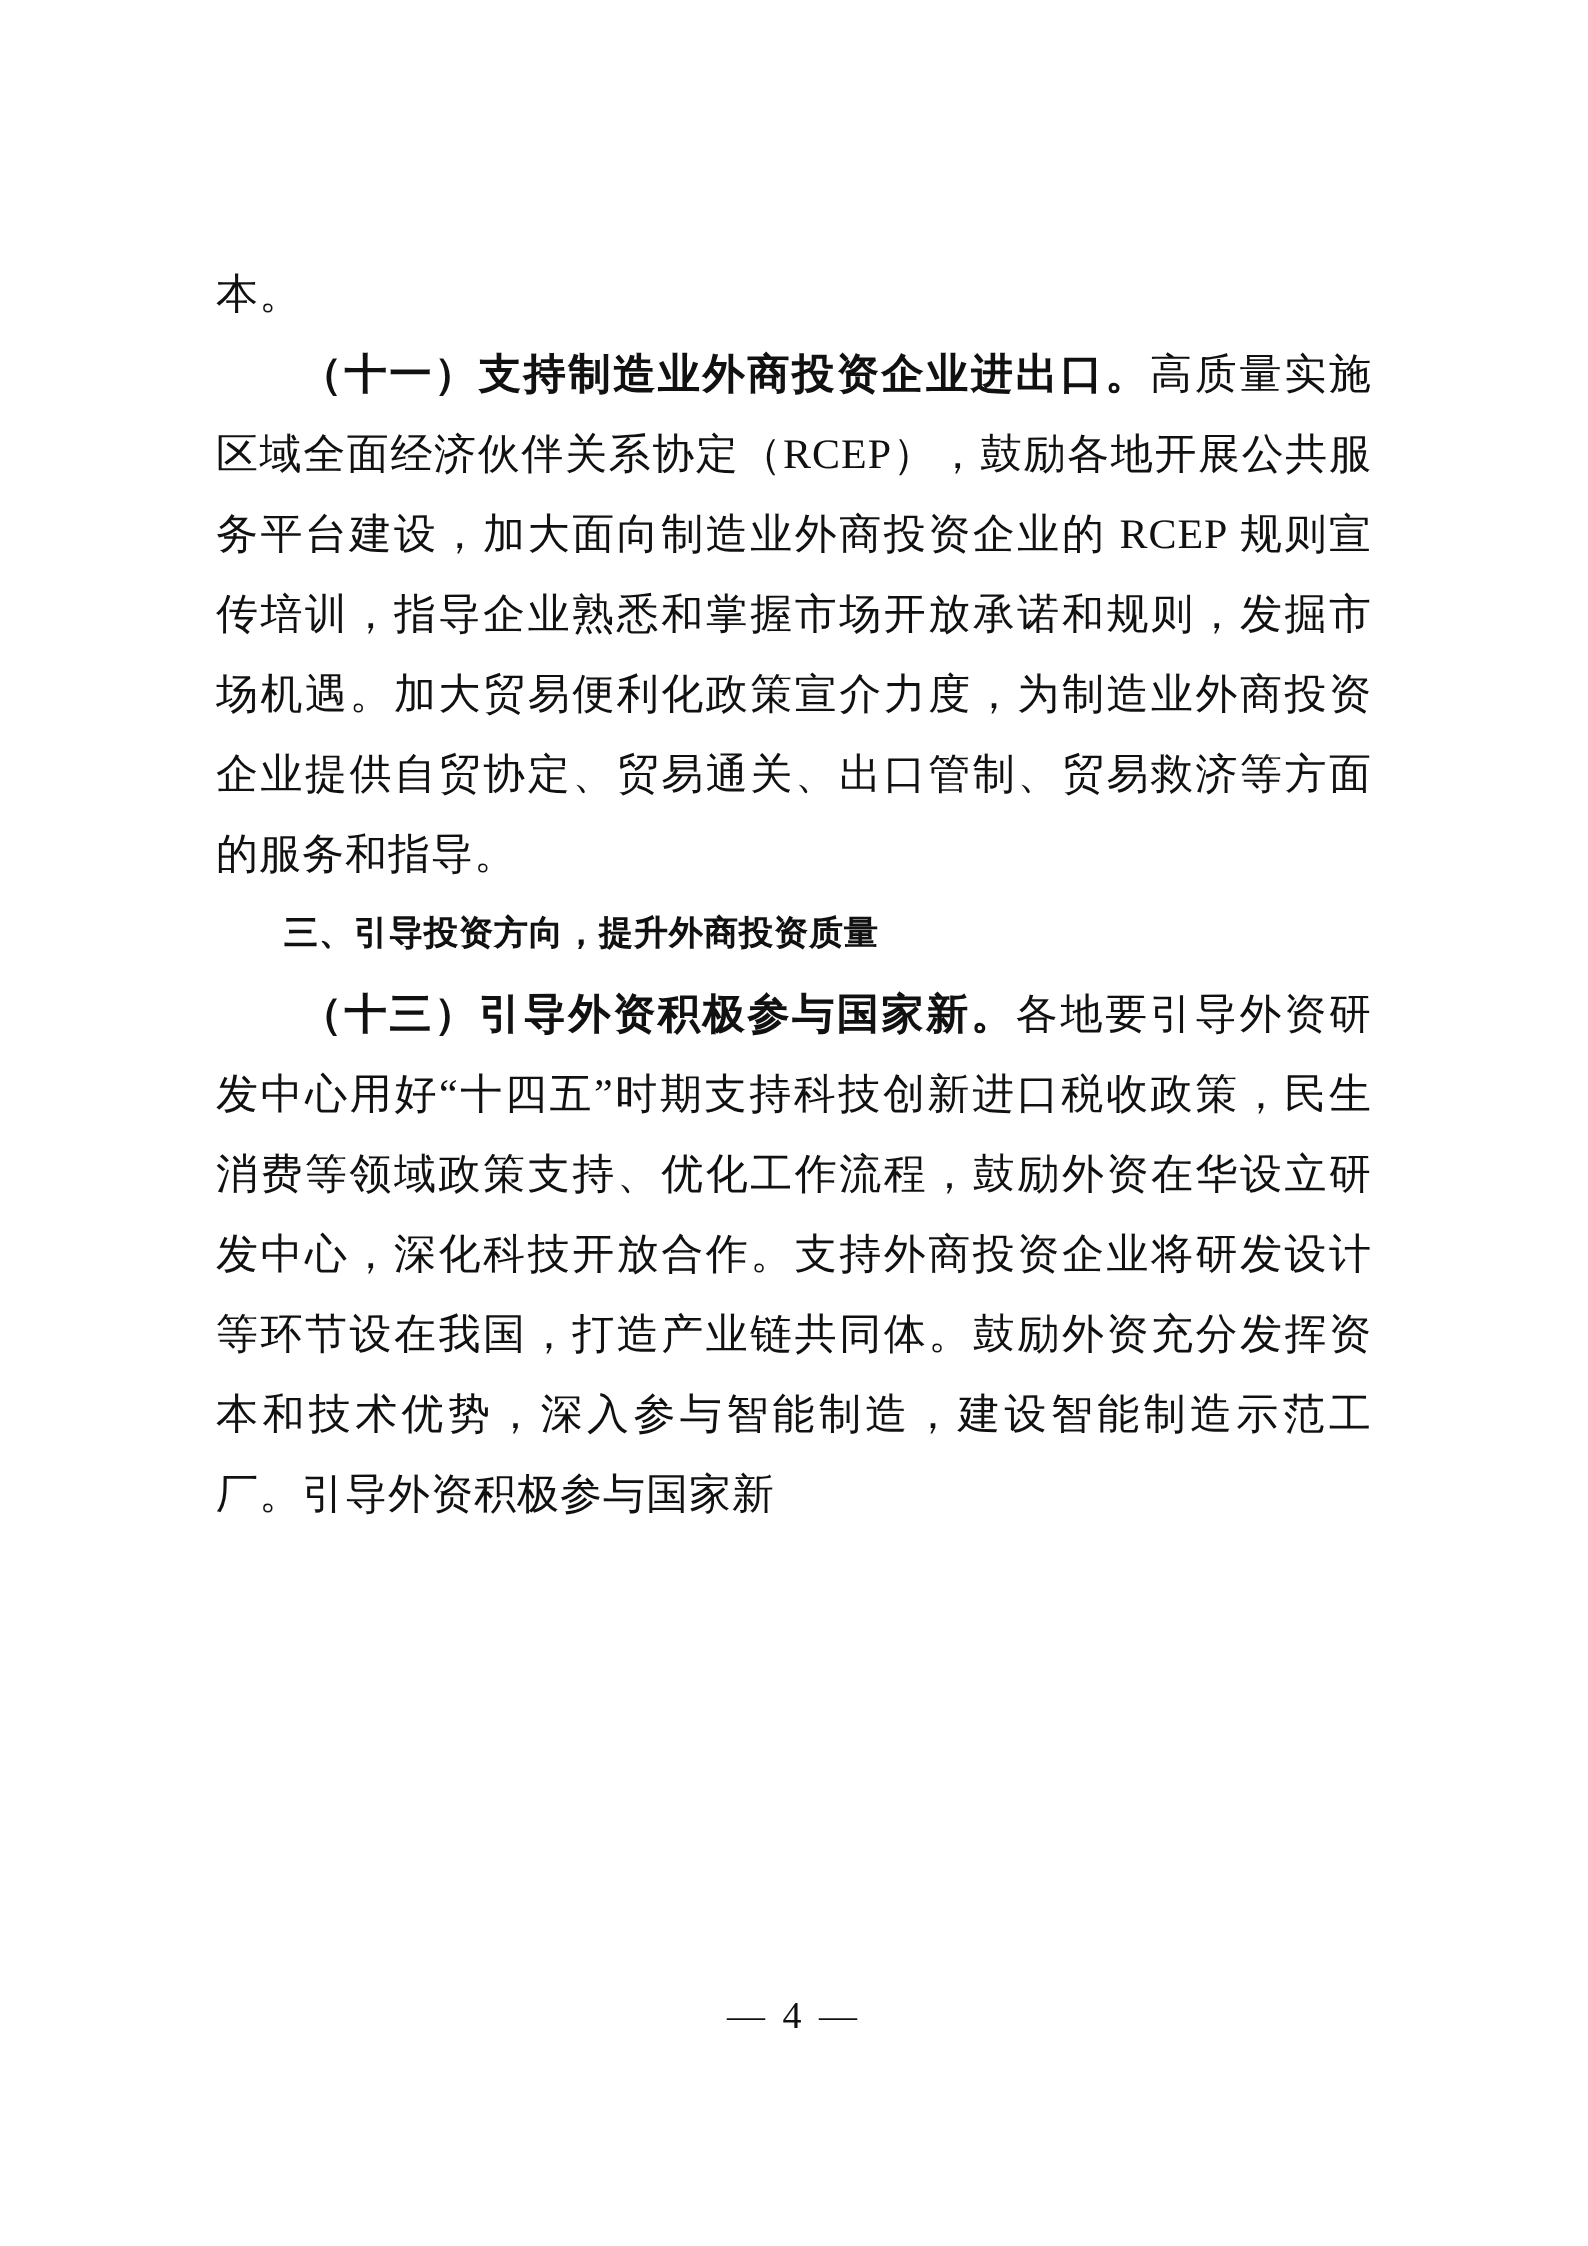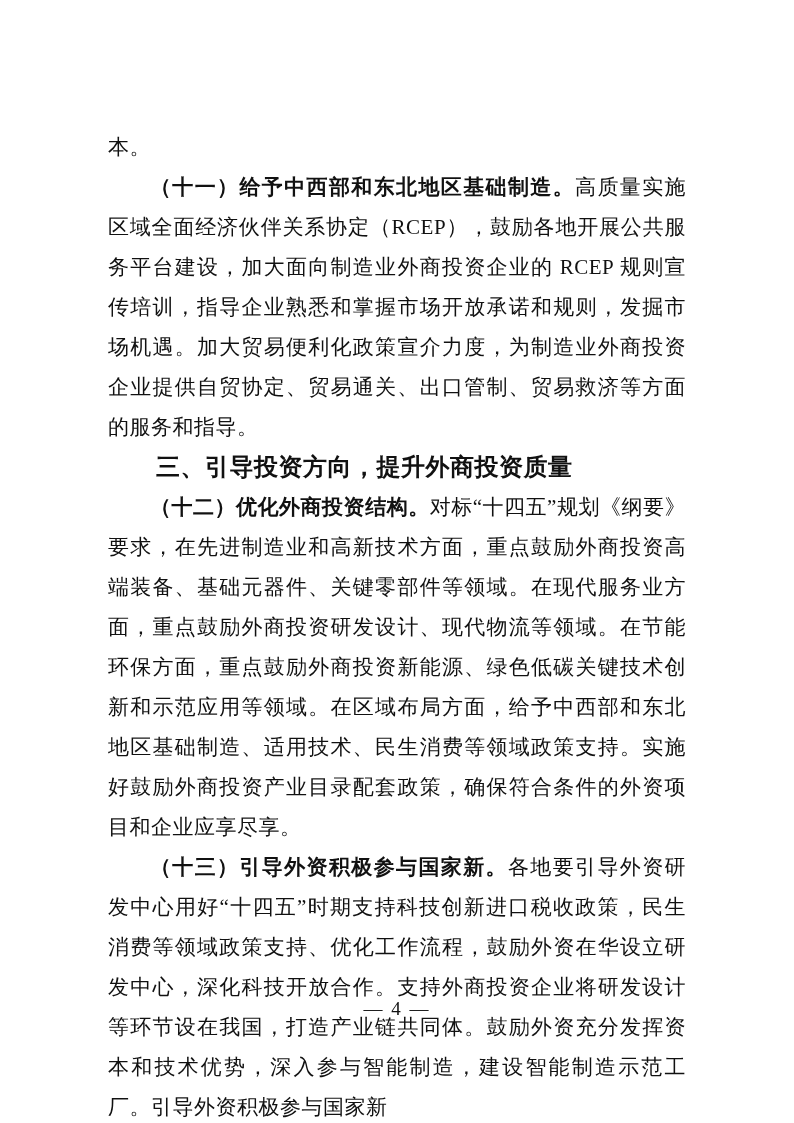--- a/index.html
+++ b/index.html
@@ -30,21 +30,21 @@
     text-align: justify;
     text-justify: inter-character;
     letter-spacing: 0.5px;
   }
   p.indent-first { text-indent: 2em; }
   .lead {
     font-weight: bold;
   }
   h2.section-heading {
     margin: 0;
-    font-size: 24px;
+    font-size: 17px;
     line-height: 40px;
     font-weight: bold;
     font-family: "Liberation Sans", "DejaVu Sans", sans-serif;
     text-indent: 2em;
     letter-spacing: 0.5px;
   }
   .page-footer {
     position: absolute;
     left: 0;
     right: 0;
@@ -61,28 +61,25 @@
 
 <div class="page">
 
   <div class="text-block">
 
     <p class="body-para">
       <span>本。</span>
     </p>
 
     <p class="body-para indent-first">
-      <span class="lead">（十一）给予中西部和东北地区基础制造。</span><span>高质量实施区域全面经济伙伴关系协定（RCEP），鼓励各地开展公共服务平台建设，加大面向制造业外商投资企业的 RCEP 规则宣传培训，指导企业熟悉和掌握市场开放承诺和规则，发掘市场机遇。加大贸易便利化政策宣介力度，为制造业外商投资企业提供自贸协定、贸易通关、出口管制、贸易救济等方面的服务和指导。</span>
+      <span class="lead">（十一）支持制造业外商投资企业进出口。</span><span>高质量实施区域全面经济伙伴关系协定（RCEP），鼓励各地开展公共服务平台建设，加大面向制造业外商投资企业的 RCEP 规则宣传培训，指导企业熟悉和掌握市场开放承诺和规则，发掘市场机遇。加大贸易便利化政策宣介力度，为制造业外商投资企业提供自贸协定、贸易通关、出口管制、贸易救济等方面的服务和指导。</span>
     </p>
 
     <h2 class="section-heading">三、引导投资方向，提升外商投资质量</h2>
 
-    <p class="body-para indent-first">
-      <span class="lead">（十二）优化外商投资结构。</span><span>对标“十四五”规划《纲要》要求，在先进制造业和高新技术方面，重点鼓励外商投资高端装备、基础元器件、关键零部件等领域。在现代服务业方面，重点鼓励外商投资研发设计、现代物流等领域。在节能环保方面，重点鼓励外商投资新能源、绿色低碳关键技术创新和示范应用等领域。在区域布局方面，给予中西部和东北地区基础制造、适用技术、民生消费等领域政策支持。实施好鼓励外商投资产业目录配套政策，确保符合条件的外资项目和企业应享尽享。</span>
-    </p>
 
     <p class="body-para indent-first">
       <span class="lead">（十三）引导外资积极参与国家新。</span><span>各地要引导外资研发中心用好“十四五”时期支持科技创新进口税收政策，民生消费等领域政策支持、优化工作流程，鼓励外资在华设立研发中心，深化科技开放合作。支持外商投资企业将研发设计等环节设在我国，打造产业链共同体。鼓励外资充分发挥资本和技术优势，深入参与智能制造，建设智能制造示范工厂。引导外资积极参与国家新</span>
     </p>
 
   </div>
 
   <div class="page-footer">— 4 —</div>
 
 </div>

